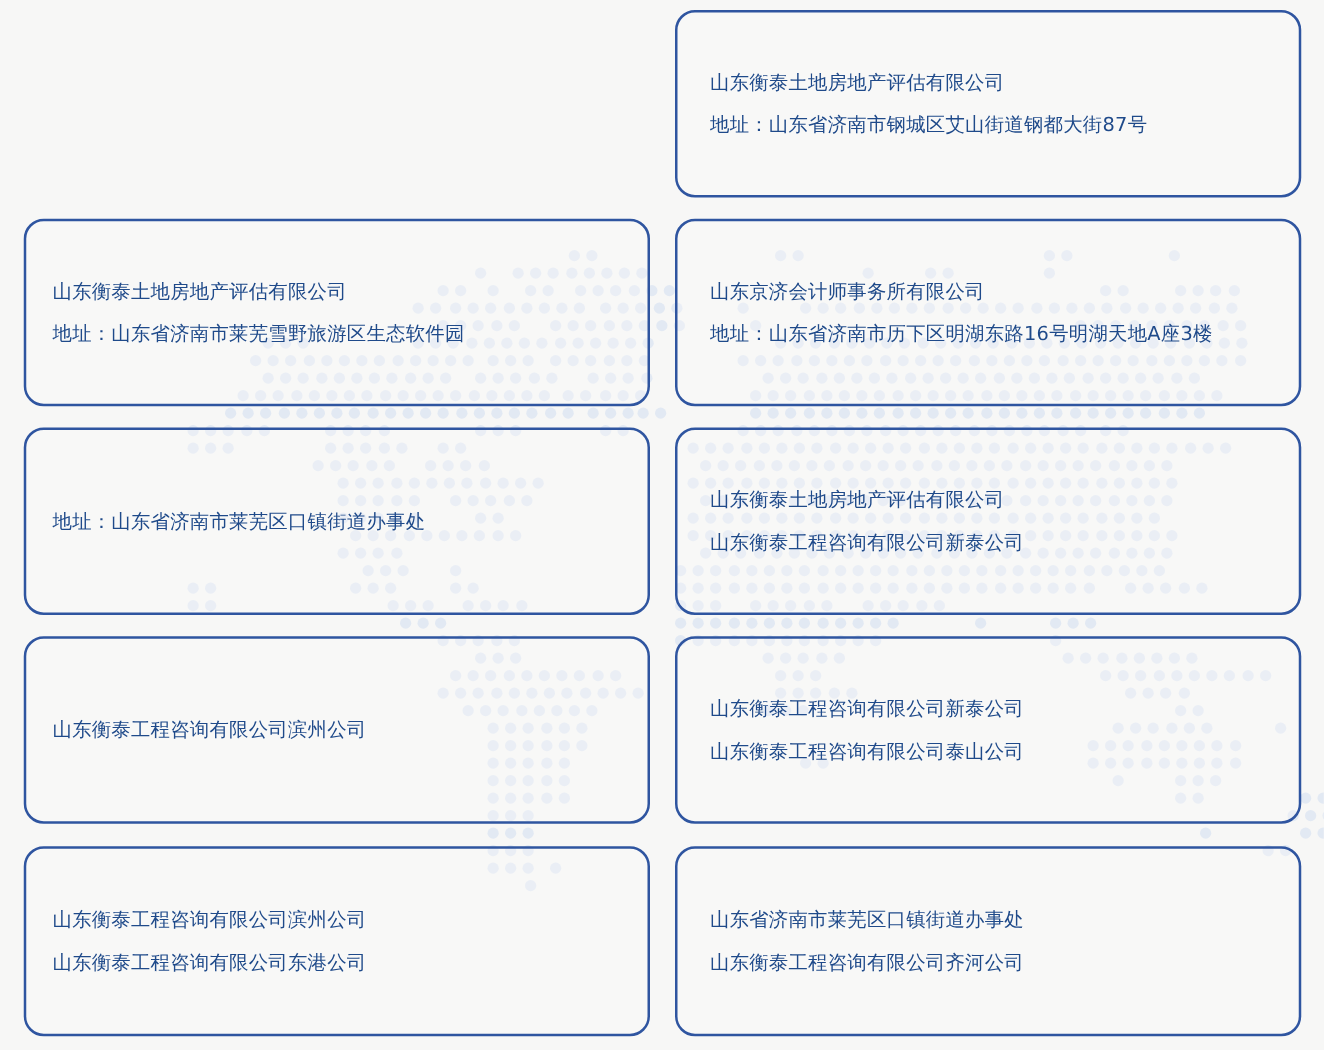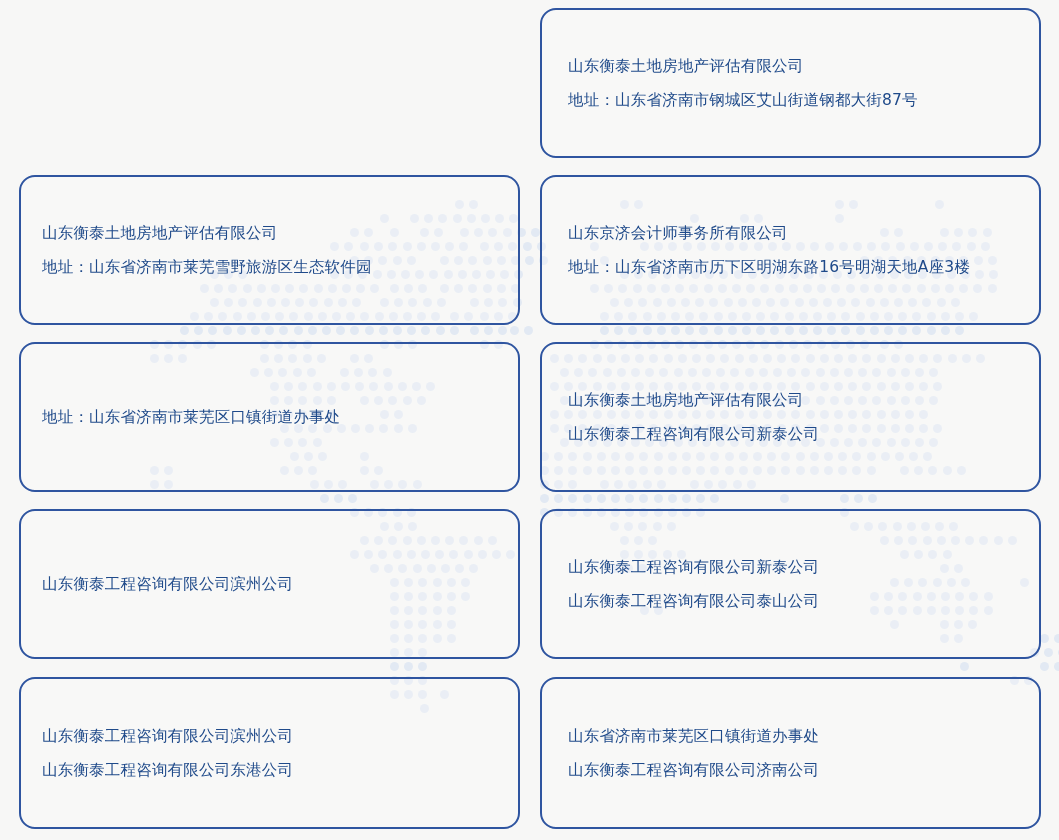--- a/index.html
+++ b/index.html
@@ -985,15 +985,15 @@
     <div class="line">山东衡泰工程咨询有限公司滨州公司</div>
     <div class="line">山东衡泰工程咨询有限公司东港公司</div>
   </div>
 
   <div class="card right" style="left:540px;top:509px;">
     <div class="line">山东衡泰工程咨询有限公司新泰公司</div>
     <div class="line">山东衡泰工程咨询有限公司泰山公司</div>
   </div>
   <div class="card right" style="left:540px;top:677px;height:152px;">
     <div class="line">山东省济南市莱芜区口镇街道办事处</div>
-    <div class="line">山东衡泰工程咨询有限公司济南公司</div>
+    <div class="line">山东衡泰工程咨询有限公司齐河公司</div>
   </div>
 </div>
 
 </body></html>

